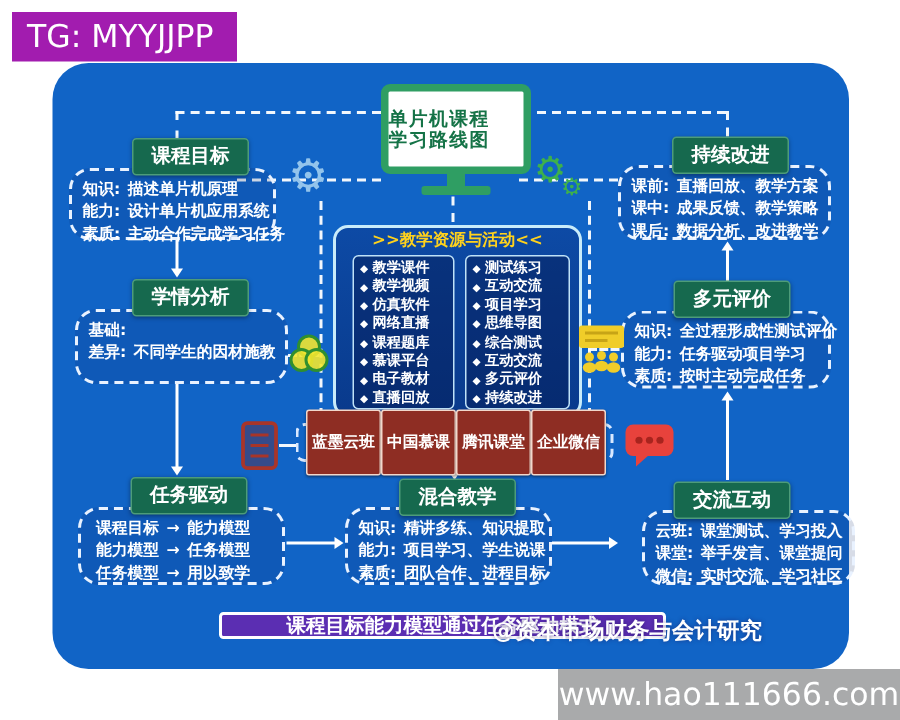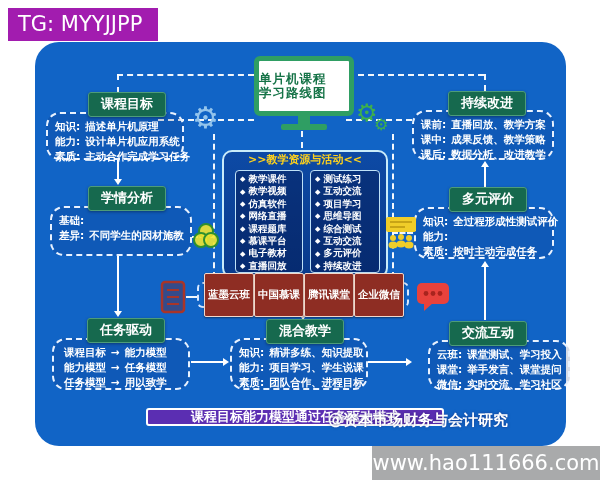--- a/index.html
+++ b/index.html
@@ -171,20 +171,21 @@
 </div>
 
 <div class="abs hbox" style="left:449px;top:187px;">多元评价</div>
 <div class="abs cbox" style="left:414px;top:207px;width:140px;height:52px;">
   <div class="row">
       <span class="lbl">知识:</span>
       <span>全过程形成性测试评价</span>
     </div>
   <div class="row">
       <span class="lbl">能力:</span>
+      <span>任务驱动项目学习</span>
     </div>
   <div class="row">
       <span class="lbl">素质:</span>
       <span>按时主动完成任务</span>
     </div>
 </div>
 
 <div class="abs hbox" style="left:449px;top:321px;">交流互动</div>
 <div class="abs cbox" style="left:412px;top:340px;width:142px;height:50px;margin-left:16px;">
   <div class="row">

